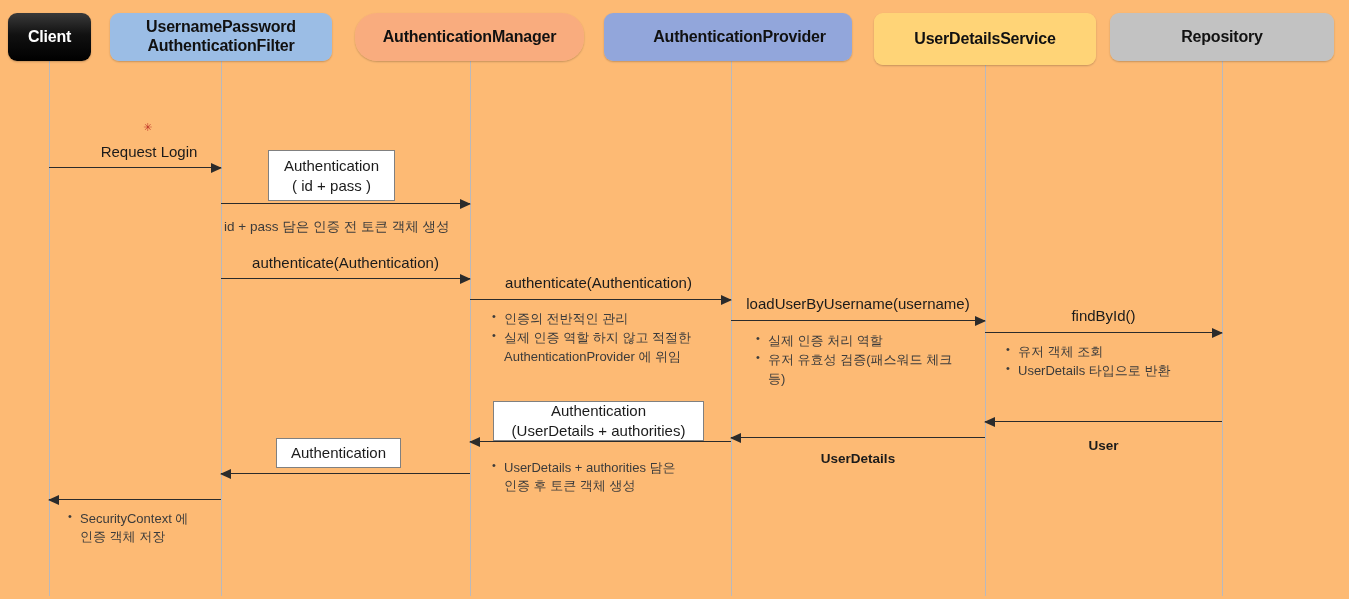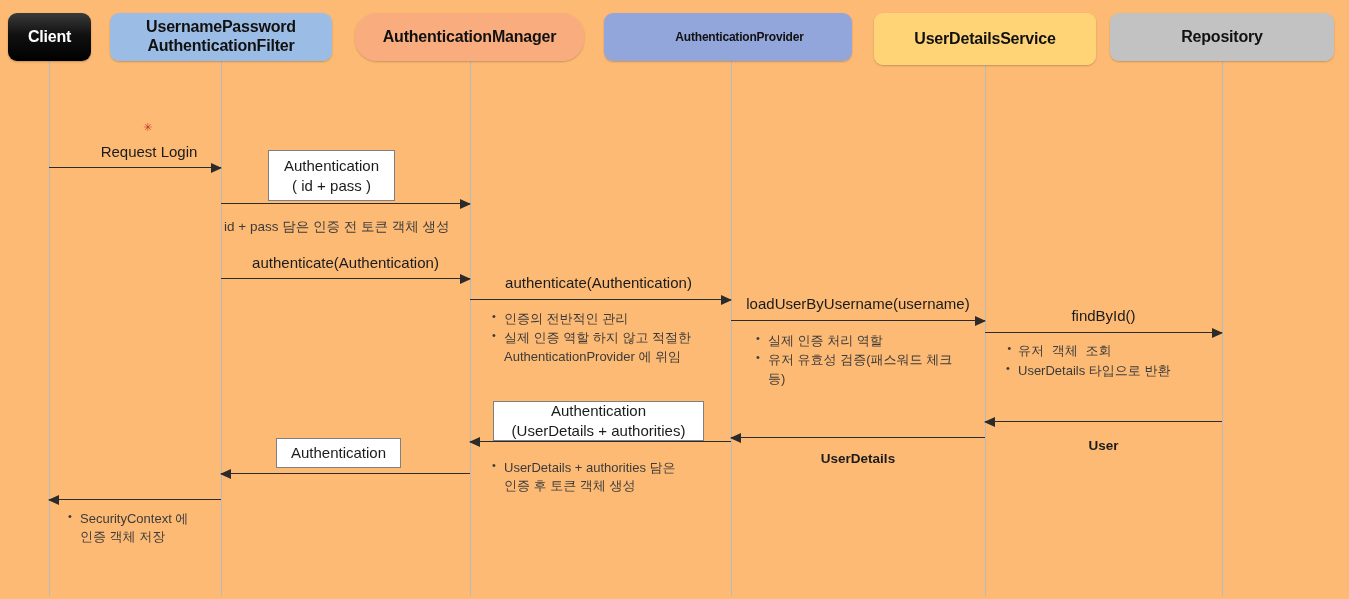--- a/index.html
+++ b/index.html
@@ -135,21 +135,21 @@
     </div>
     <div class="participant" style="left: 110px; top: 13px; width: 222px; height: 48px; font-size: 16px; color: rgb(17, 17, 17); background: linear-gradient(rgb(156, 189, 228) 0%, rgb(156, 189, 228) 55%, rgb(156, 189, 228) 100%); filter: saturate(1.02);">
       <span>
         <div>UsernamePassword</div>
         <div>AuthenticationFilter</div>
       </span>
     </div>
     <div class="participant" style="left: 355px; top: 13px; width: 229px; height: 48px; font-size: 16px; color: rgb(17, 17, 17); background: linear-gradient(rgb(248, 172, 127) 0%, rgb(248, 172, 127) 55%, rgb(248, 172, 127) 100%); filter: saturate(1.02); border-radius: 22px;">
       <span>AuthenticationManager</span>
     </div>
-    <div class="participant" style="left: 604px; top: 13px; width: 248px; height: 48px; font-size: 12px; color: rgb(17, 17, 17); background: linear-gradient(rgb(146, 166, 218) 0%, rgb(146, 166, 218) 55%, rgb(146, 166, 218) 100%); filter: saturate(1.02); padding-left: 23px;">
+    <div class="participant" style="left: 604px; top: 13px; width: 248px; height: 48px; font-size: 16px; color: rgb(17, 17, 17); background: linear-gradient(rgb(146, 166, 218) 0%, rgb(146, 166, 218) 55%, rgb(146, 166, 218) 100%); filter: saturate(1.02); padding-left: 23px;">
       <span>AuthenticationProvider</span>
     </div>
     <div class="participant" style="left: 874px; top: 13px; width: 222px; height: 52px; font-size: 16px; color: rgb(17, 17, 17); background: linear-gradient(rgb(255, 212, 121) 0%, rgb(255, 212, 121) 55%, rgb(255, 212, 121) 100%); filter: saturate(1.02);">
       <span>UserDetailsService</span>
     </div>
     <div class="participant" style="left: 1110px; top: 13px; width: 224px; height: 48px; font-size: 16px; color: rgb(17, 17, 17); background: linear-gradient(rgb(194, 194, 194) 0%, rgb(194, 194, 194) 55%, rgb(194, 194, 194) 100%); filter: saturate(1.02);">
       <span>Repository</span>
     </div>
     <div class="arrow right" style="left: 49px; width: 172px; top: 167px;"></div>
     <div class="msg-label" style="left: 49px; width: 172px; top: 143px; margin-left: 14px;">Request Login</div>
@@ -192,21 +192,21 @@
     </div>
     <div class="bullets" style="left: 740px; top: 332px; width: 232px;">
       <ul>
         <li style="white-space: pre-line;">실제 인증 처리 역할</li>
         <li style="white-space: pre-line;">유저 유효성 검증(패스워드 체크
 등)</li>
       </ul>
     </div>
     <div class="bullets" style="left: 990px; top: 343px; width: 228px;">
       <ul>
-        <li style="white-space: pre-line; font-family: Liberation Mono, monospace;">유저 객체 조회</li>
+        <li style="white-space: pre-line;">유저 객체 조회</li>
         <li style="white-space: pre-line;">UserDetails 타입으로 반환</li>
       </ul>
     </div>
     <div class="bullets" style="left: 476px; top: 459px; width: 232px;">
       <ul>
         <li style="white-space: pre-line;">UserDetails +  authorities 담은
 인증 후 토큰 객체 생성</li>
       </ul>
     </div>
     <div class="bullets" style="left: 52px; top: 510px; width: 168px;">

